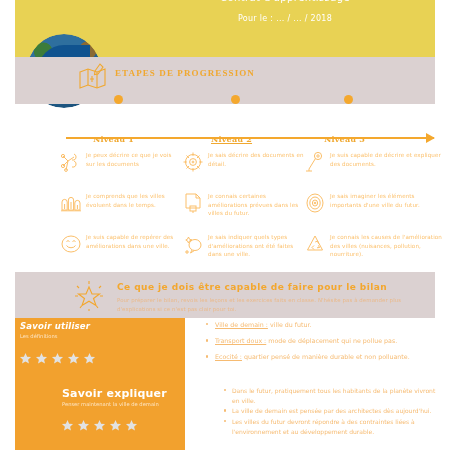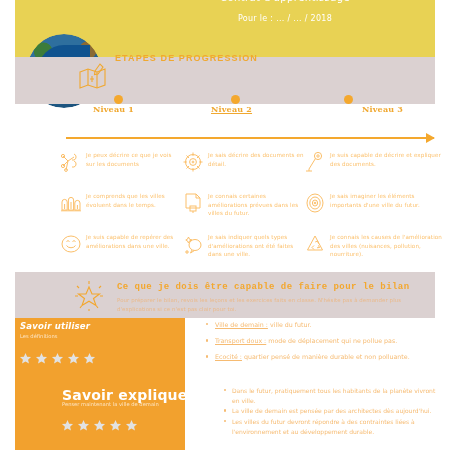--- a/index.html
+++ b/index.html
@@ -48,40 +48,40 @@
     position:absolute;left:150px;top:14px;width:270px;text-align:center;
     color:#ffffff;font-size:8px;letter-spacing:.3px;
   }
 
   
   .band{
     position:absolute;left:15px;width:420px;background:#dbd1d1;
   }
   .band.steps{top:57px;height:47px;}
   .band-title{
-    position:absolute;left:115px;top:53px;
+    position:absolute;left:115px;top:68px;
     color:#f0a830;font-size:9px;font-weight:bold;letter-spacing:1.1px;
-    font-family:Liberation Sans, sans-serif;
+    font-family:Liberation Serif, serif;
   }
   .map-icon{position:absolute;left:78px;top:62px;width:30px;height:28px;}
 
   
   .dot{
     position:absolute;width:9px;height:9px;border-radius:50%;background:#f4a82e;
   }
   .dot.d1{left:114px;top:95px;}
   .dot.d2{left:231px;top:95px;}
   .dot.d3{left:344px;top:95px;}
   .lvl{
-    position:absolute;top:104px;color:#f0a830;font-size:8px;font-weight:bold;
+    position:absolute;top:134px;color:#f0a830;font-size:8px;font-weight:bold;
     font-family:"DejaVu Serif","Liberation Serif",serif;letter-spacing:.2px;
   }
   .lvl.l1{left:93px;}
   .lvl.l2{left:211px;text-decoration:underline;}
-  .lvl.l3{left:324px;margin-left:38px;}
+  .lvl.l3{left:324px;}
   .axis{
     position:absolute;left:66px;top:137px;width:368px;height:2px;background:#f4a82e;
   }
   .axis:after{
     content:"";position:absolute;right:-1px;top:-4px;
     border-left:9px solid #f4a82e;
     border-top:5px solid transparent;border-bottom:5px solid transparent;
   }
 
   
@@ -95,35 +95,35 @@
   .cell .txt{
     color:#fbbf6a;font-size:5.6px;line-height:1.55;padding-top:1px;
     letter-spacing:.1px;
   }
 
   
   .band.bilan{top:272px;height:46px;}
   .star-icon{position:absolute;left:72px;top:278px;width:34px;height:34px;}
   .bilan-title{
     position:absolute;left:117px;top:282px;color:#f3a72e;
-    font-size:9px;font-weight:bold;letter-spacing:.45px;font-family:Liberation Mono, monospace;
+    font-size:9px;font-weight:bold;letter-spacing:.45px;
   }
   .bilan-sub{
     position:absolute;left:117px;top:296px;width:300px;color:#eab98a;
     font-size:5.4px;line-height:1.75;letter-spacing:.1px;
   }
 
   
   .orange-col{
     position:absolute;left:15px;top:318px;width:170px;height:132px;background:#f2a12e;
   }
   .card1-title{position:absolute;left:20px;top:321px;color:#ffffff;font-size:8.5px;font-weight:bold;letter-spacing:.2px;font-style:italic;}
   .card1-sub{position:absolute;left:20px;top:333px;color:#fde5c4;font-size:5.2px;}
   .stars1{position:absolute;left:19px;top:352px;}
-  .card2-title{position:absolute;left:62px;top:387px;color:#ffffff;font-size:14px;font-weight:bold;letter-spacing:.2px;}
+  .card2-title{position:absolute;left:62px;top:387px;color:#ffffff;font-size:11px;font-weight:bold;letter-spacing:.2px;}
   .card2-sub{position:absolute;left:62px;top:401px;color:#fde5c4;font-size:5.2px;}
   .stars2{position:absolute;left:61px;top:419px;}
   .stars{display:flex;gap:3px;}
   .stars svg{display:block;}
 
   .defs{position:absolute;left:204px;top:320px;width:238px;}
   .defs ul{margin:0;padding:0;list-style:none;}
   .defs li{
     position:relative;padding-left:11px;margin-bottom:6px;
     color:#f6bb72;font-size:6.3px;line-height:1.62;

